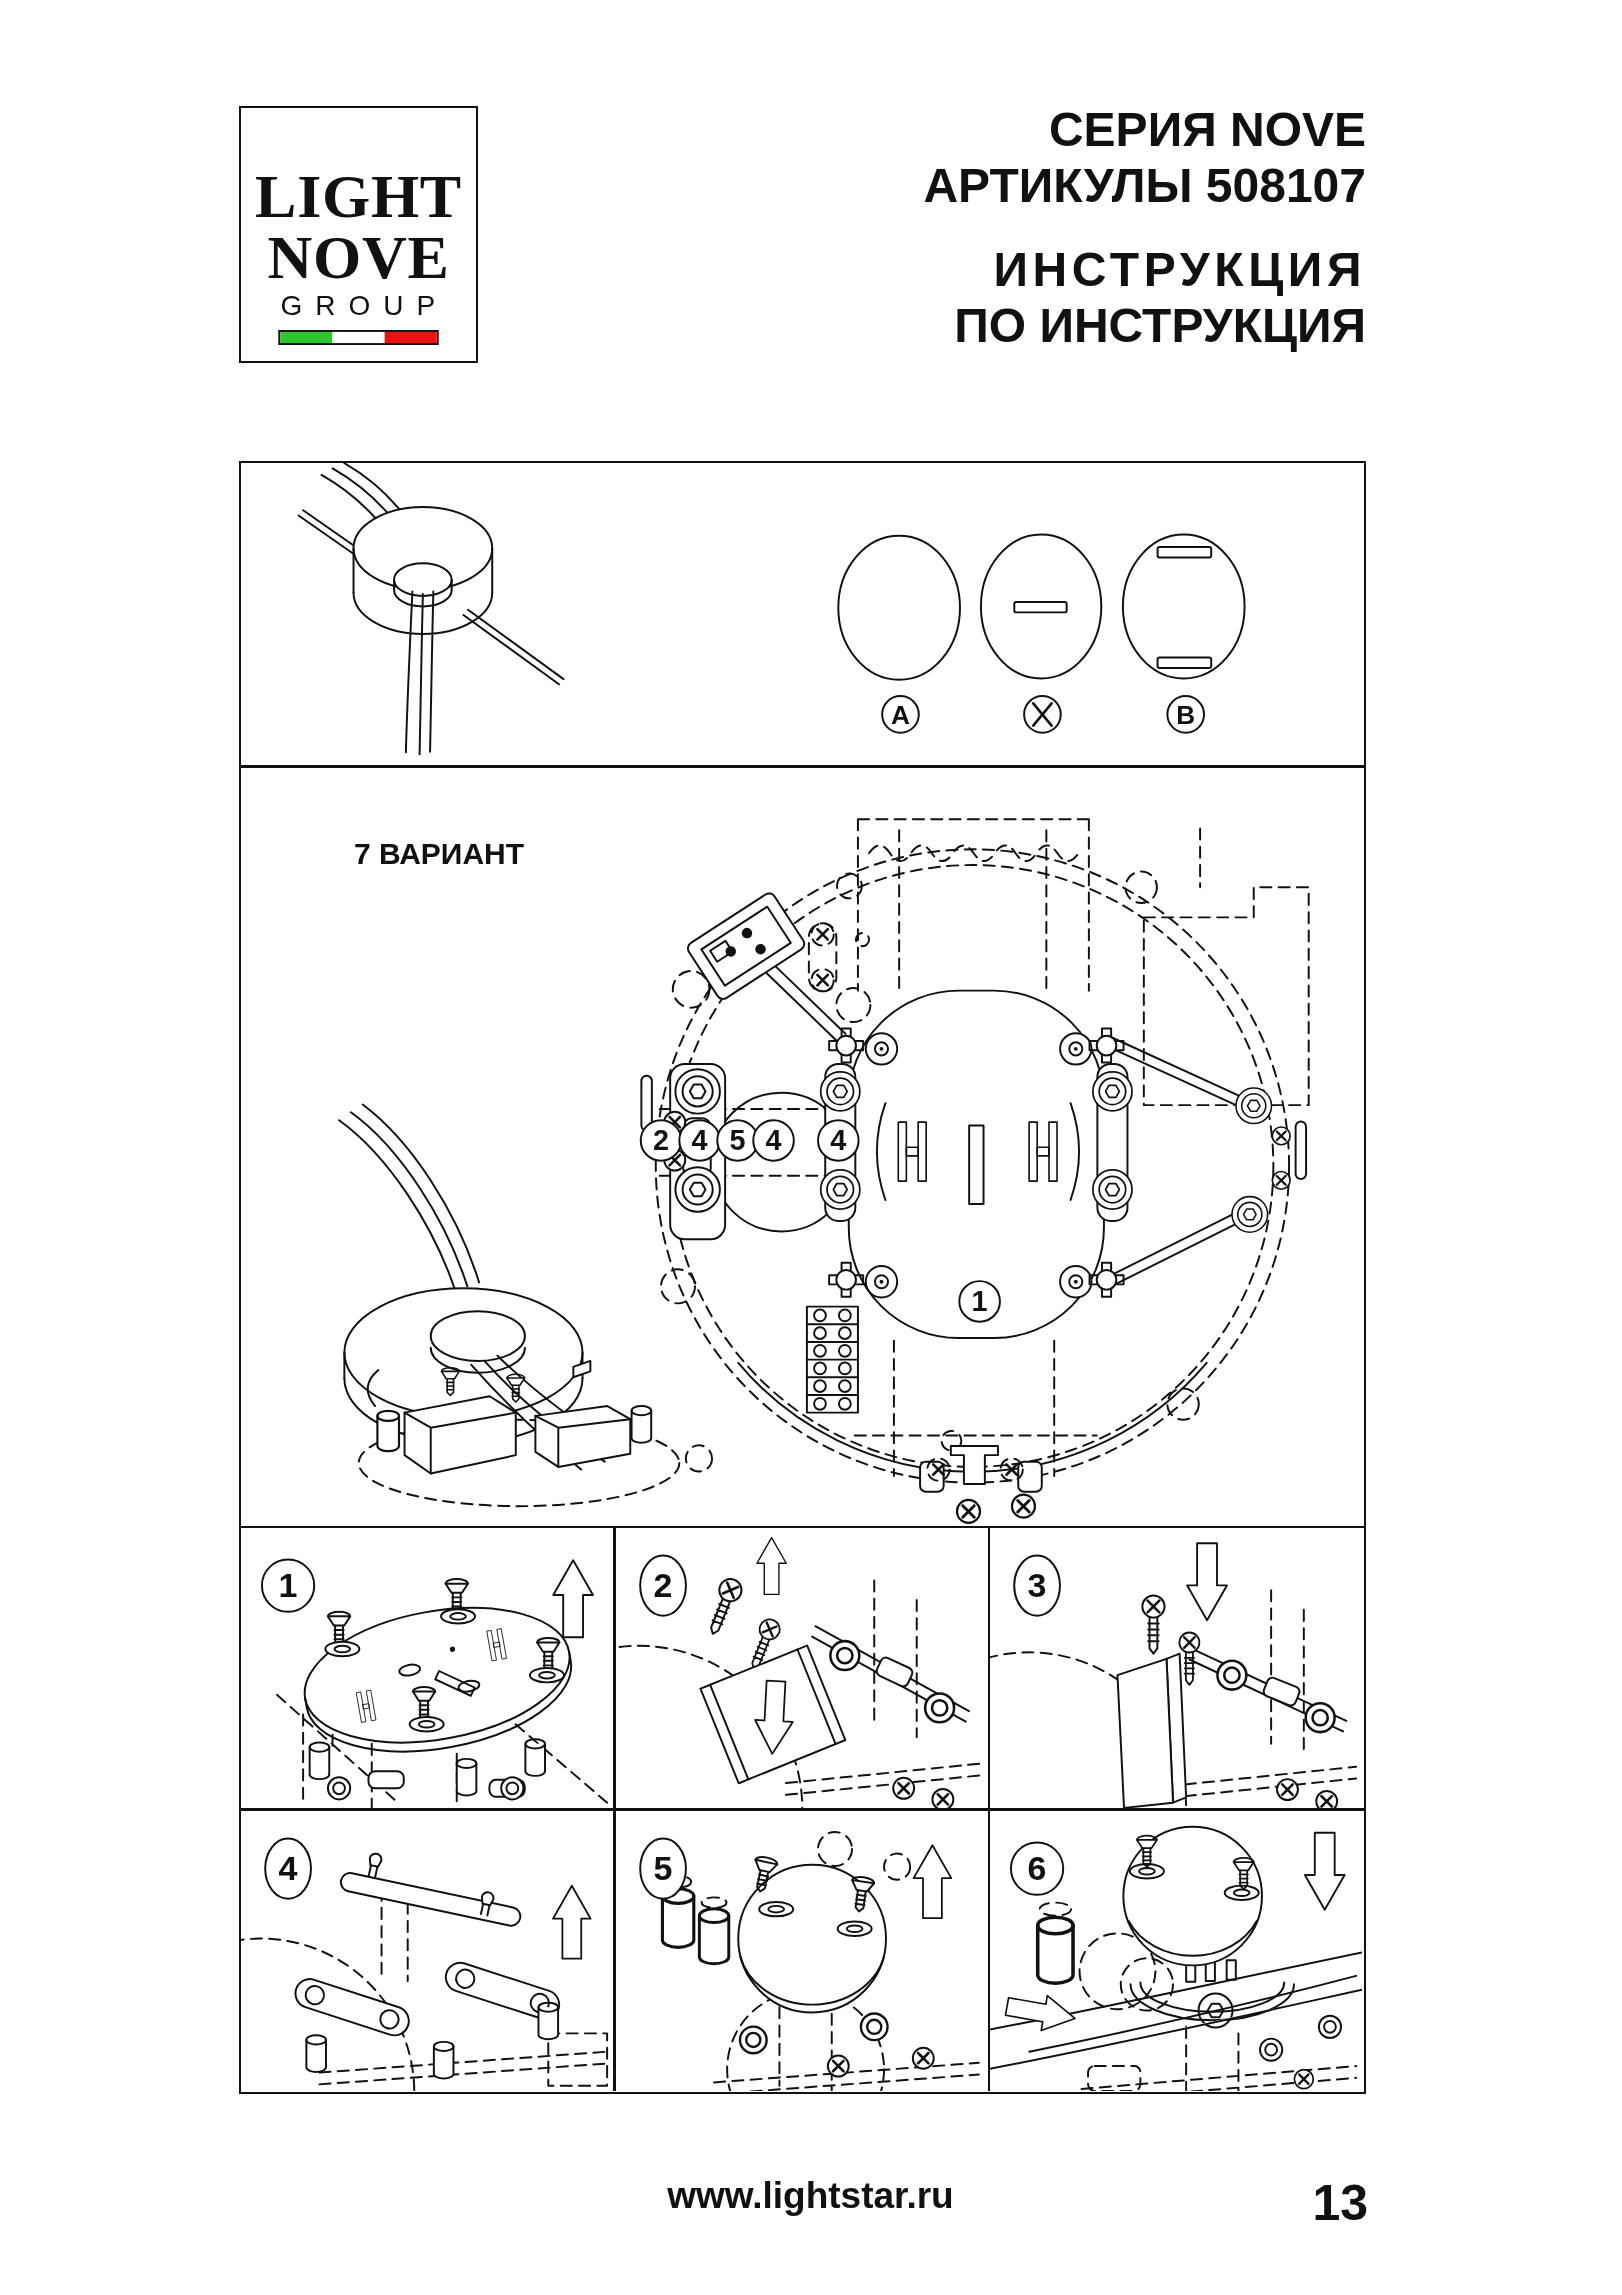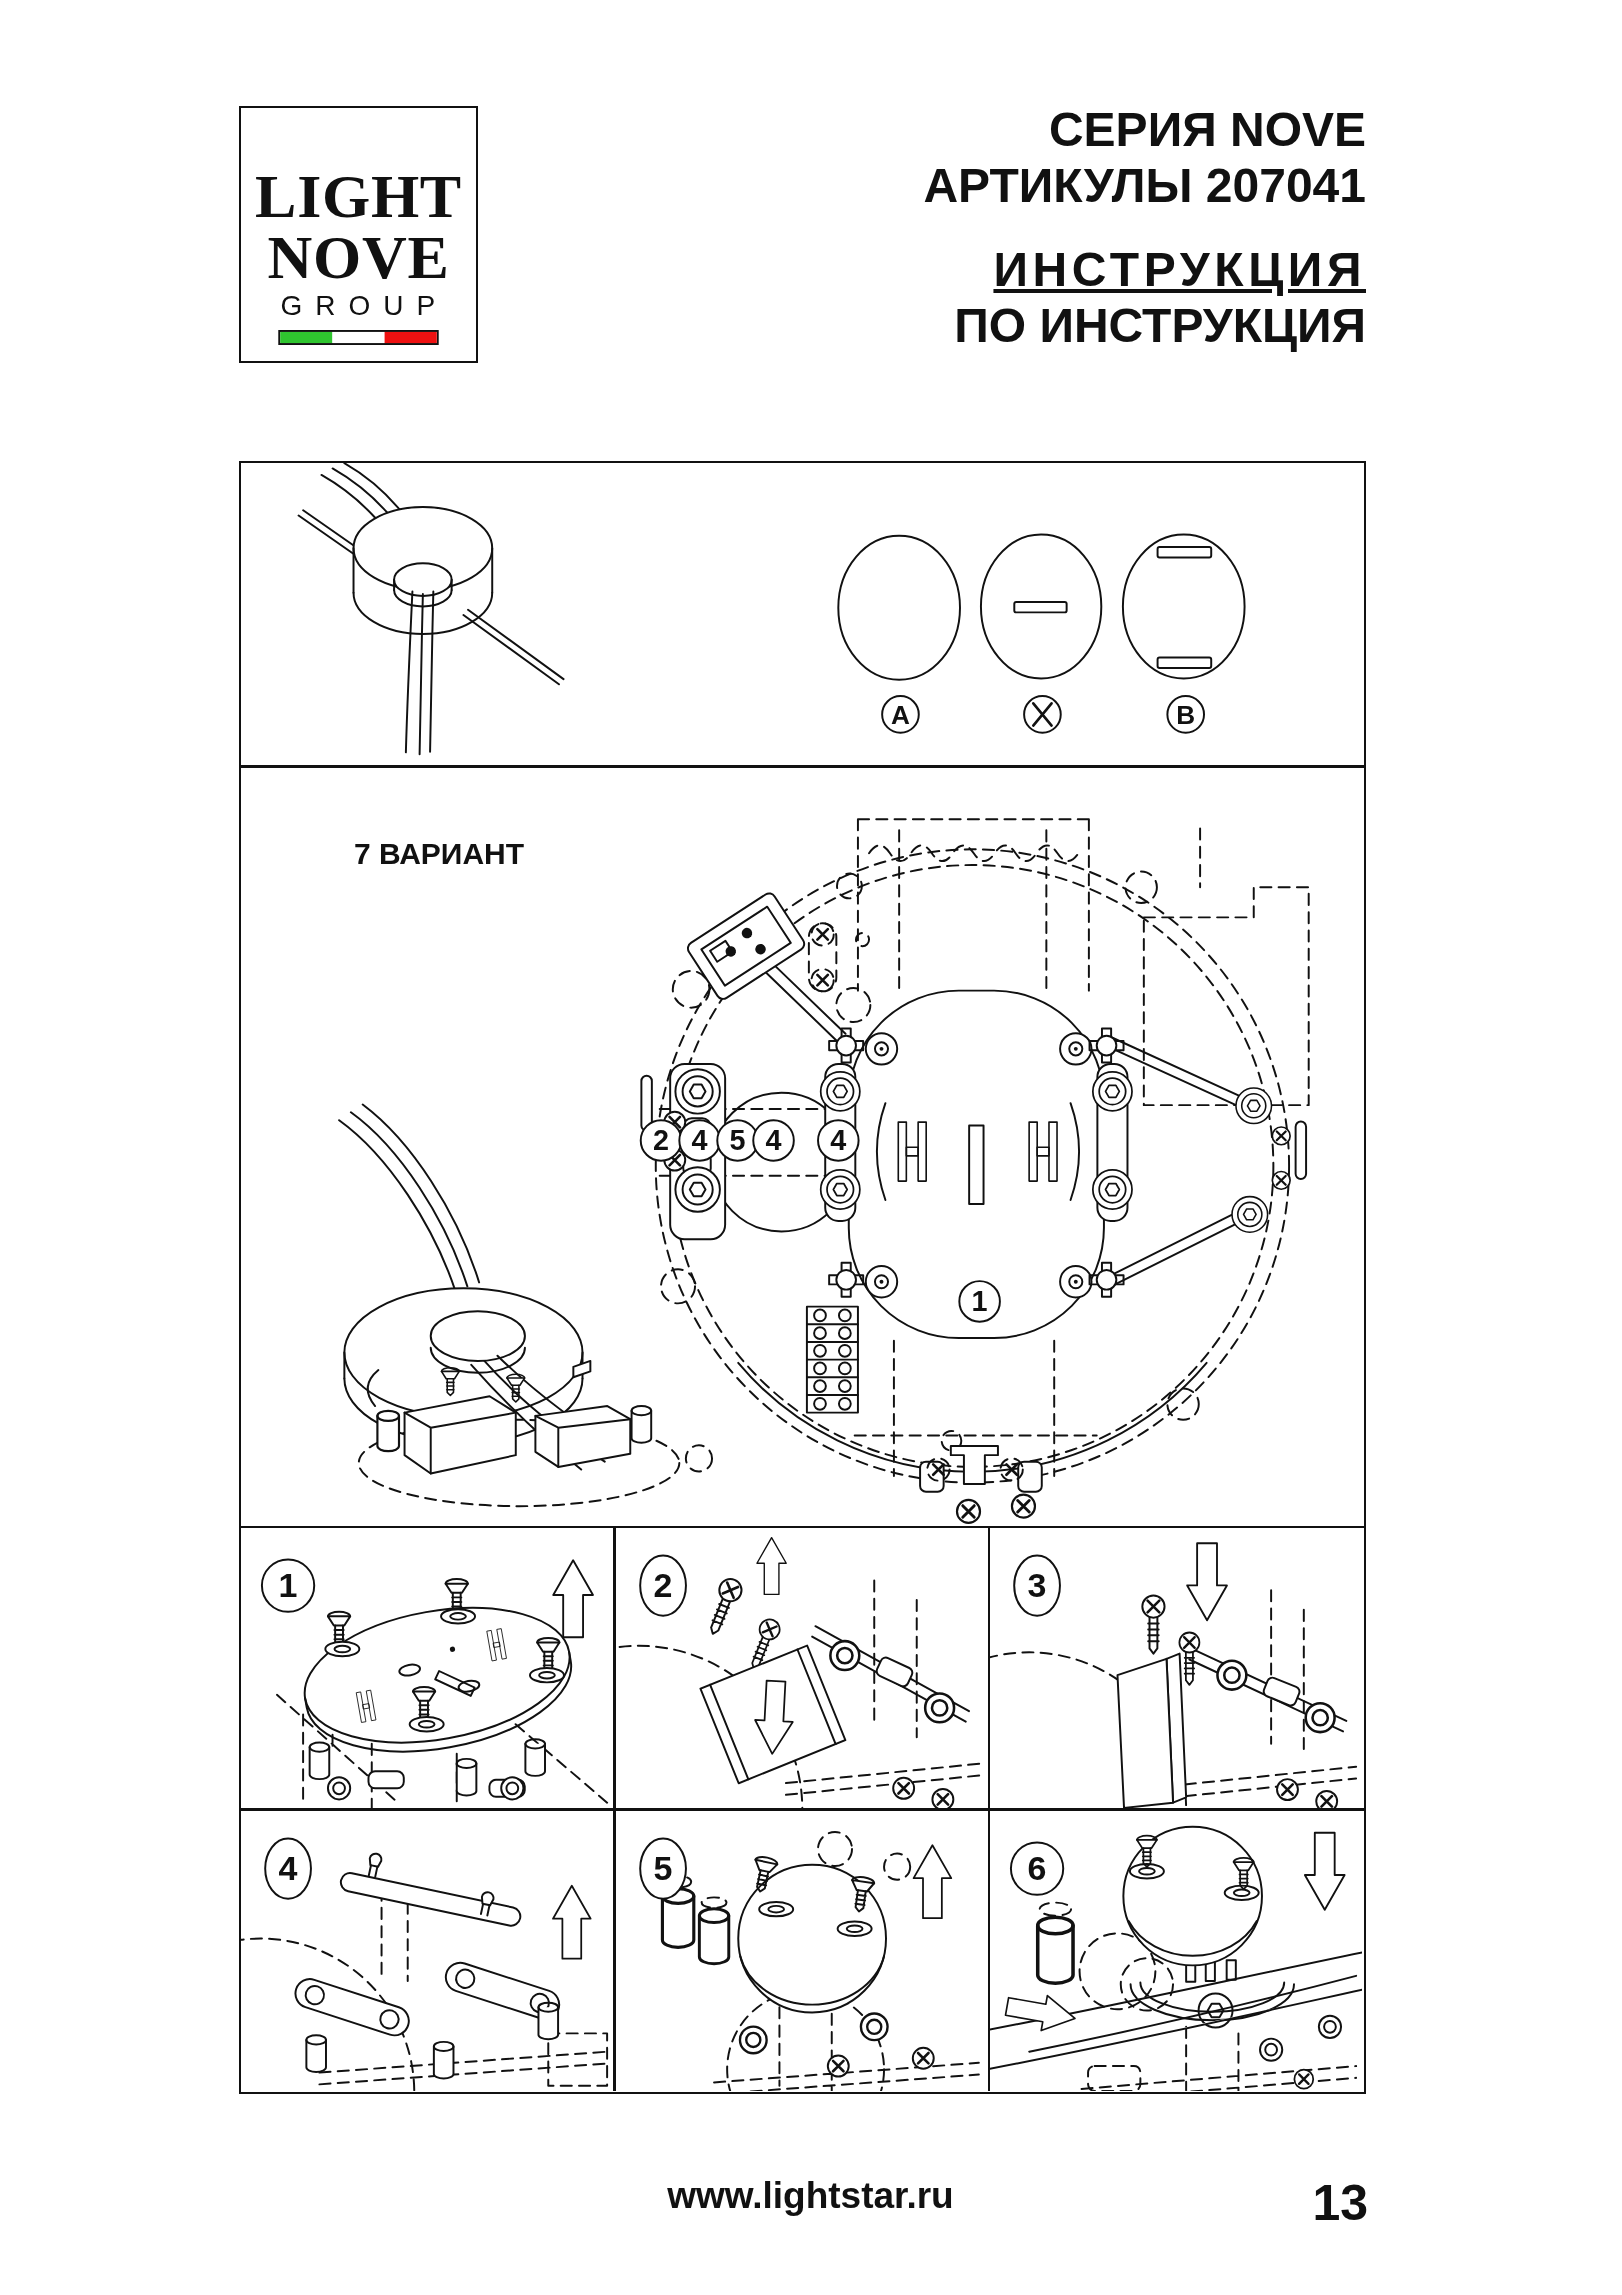--- a/index.html
+++ b/index.html
@@ -13,21 +13,21 @@
             font-size:62px;line-height:61px;letter-spacing:0.7px;}
   .logo-light{margin-top:58px;}
   .logo-group{font-size:28px;font-weight:normal;letter-spacing:13px;text-indent:11.8px;
             line-height:34px;margin-top:1.3px;}
   .logo-flag{display:block;margin:6.5px auto 0 auto;}
 
   
   .header-block{position:absolute;right:257px;top:102px;text-align:right;font-weight:bold;}
   .header-line{font-size:48px;line-height:56px;white-space:nowrap;}
   .header-gap{height:27.5px;}
-  .ls-wide{letter-spacing:4.6px;text-decoration:underline;}
+  .ls-wide{letter-spacing:4.6px;}
 
   
   .content-box{position:absolute;left:239px;top:461px;width:1127px;height:1633px;
                border:2.6px solid #111;box-sizing:border-box;background:#fff;}
   .hdiv{height:2.6px;background:#111;}
   .vdiv{width:2.6px;background:#111;}
   .sec-a{position:relative;height:302px;}
   .sec-b{position:relative;height:758px;}
   .grid-row{display:flex;height:280px;}
   .cell{position:relative;width:372px;height:280px;}
@@ -118,21 +118,21 @@
     <svg class="logo-flag" width="161" height="15" viewBox="0 0 246 23">
       <rect x="1.5" y="1.5" width="243" height="20" fill="#fff" stroke="#111" stroke-width="3"></rect>
       <rect x="3" y="3" width="80" height="17" fill="#2fc52f"></rect>
       <rect x="83" y="3" width="80" height="17" fill="#ffffff"></rect>
       <rect x="163" y="3" width="80" height="17" fill="#ee1111"></rect>
     </svg>
   </div>
 
   <div class="header-block">
     <div class="header-line">СЕРИЯ NOVE</div>
-    <div class="header-line">АРТИКУЛЫ 207041</div>
+    <div class="header-line">АРТИКУЛЫ 508107</div>
     <div class="header-gap"></div>
     <div class="header-line ls-wide">ИНСТРУКЦИЯ</div>
     <div class="header-line">ПО ИНСТРУКЦИЯ</div>
   </div>
 
   <div class="content-box">
 
     <div class="sec-a">
       <svg class="art" width="1122" height="302" viewBox="0 0 1715 461">
         <g transform="translate(278,180)">

